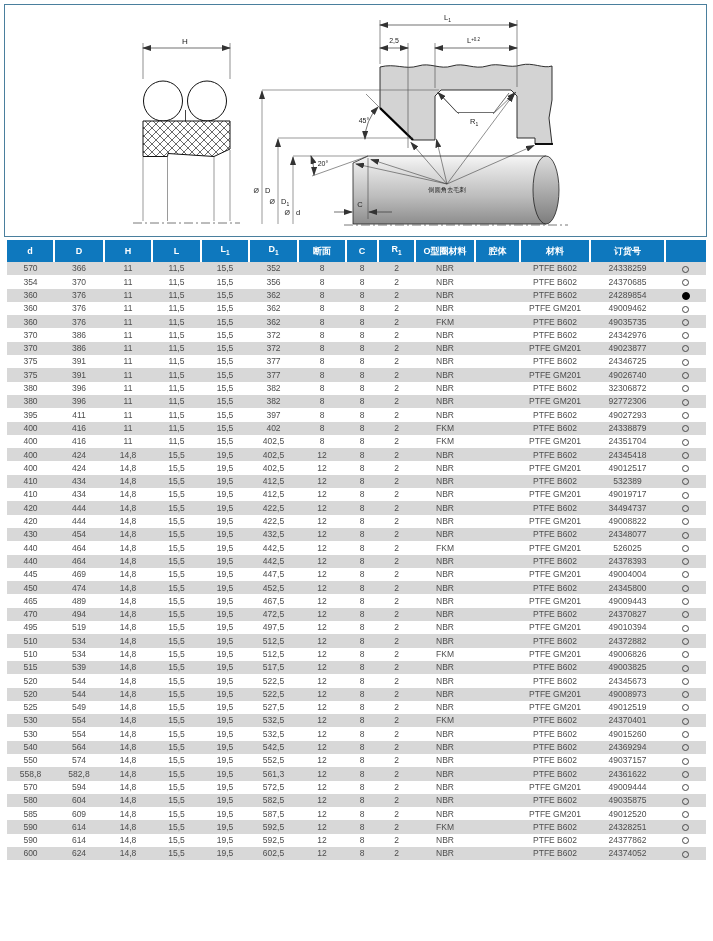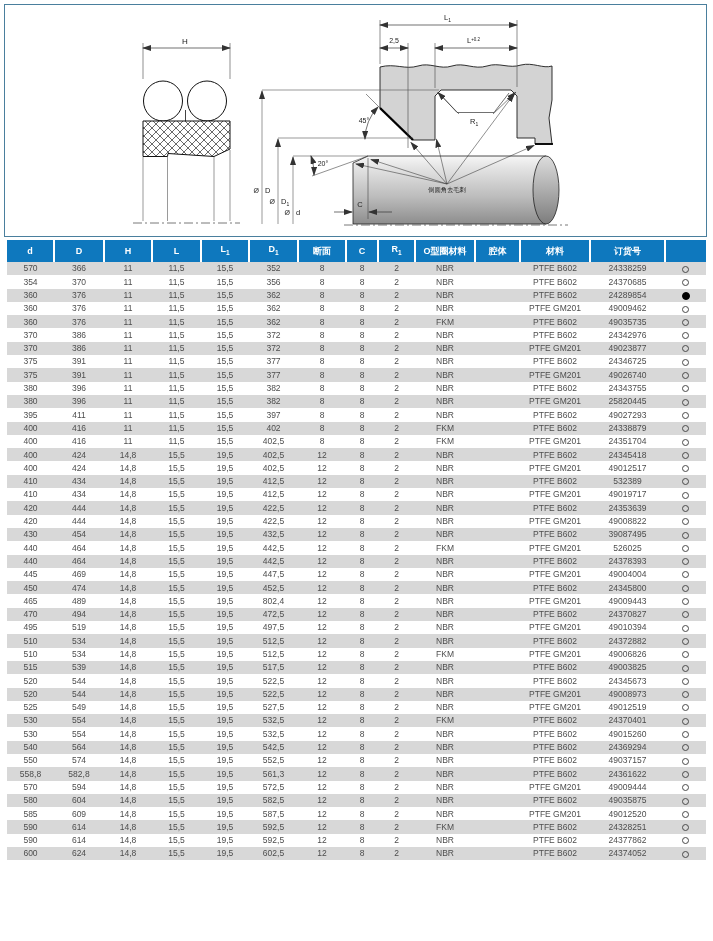--- a/index.html
+++ b/index.html
@@ -331,37 +331,37 @@
         <td>11</td>
         <td>11,5</td>
         <td>15,5</td>
         <td>382</td>
         <td>8</td>
         <td>8</td>
         <td>2</td>
         <td>NBR</td>
         <td></td>
         <td>PTFE B602</td>
-        <td>24343755</td>
+        <td>32306872</td>
         <td><span class="mk"></span></td>
       </tr>
       <tr>
         <td>380</td>
         <td>396</td>
         <td>11</td>
         <td>11,5</td>
         <td>15,5</td>
         <td>382</td>
         <td>8</td>
         <td>8</td>
         <td>2</td>
         <td>NBR</td>
         <td></td>
         <td>PTFE GM201</td>
-        <td>25820445</td>
+        <td>92772306</td>
         <td><span class="mk"></span></td>
       </tr>
       <tr>
         <td>395</td>
         <td>411</td>
         <td>11</td>
         <td>11,5</td>
         <td>15,5</td>
         <td>397</td>
         <td>8</td>
@@ -475,21 +475,21 @@
         <td>14,8</td>
         <td>15,5</td>
         <td>19,5</td>
         <td>422,5</td>
         <td>12</td>
         <td>8</td>
         <td>2</td>
         <td>NBR</td>
         <td></td>
         <td>PTFE B602</td>
-        <td>24353639</td>
+        <td>34494737</td>
         <td><span class="mk"></span></td>
       </tr>
       <tr>
         <td>420</td>
         <td>444</td>
         <td>14,8</td>
         <td>15,5</td>
         <td>19,5</td>
         <td>422,5</td>
         <td>12</td>
@@ -507,21 +507,21 @@
         <td>14,8</td>
         <td>15,5</td>
         <td>19,5</td>
         <td>432,5</td>
         <td>12</td>
         <td>8</td>
         <td>2</td>
         <td>NBR</td>
         <td></td>
         <td>PTFE B602</td>
-        <td>39087495</td>
+        <td>24348077</td>
         <td><span class="mk"></span></td>
       </tr>
       <tr>
         <td>440</td>
         <td>464</td>
         <td>14,8</td>
         <td>15,5</td>
         <td>19,5</td>
         <td>442,5</td>
         <td>12</td>
@@ -580,21 +580,21 @@
         <td>PTFE B602</td>
         <td>24345800</td>
         <td><span class="mk"></span></td>
       </tr>
       <tr>
         <td>465</td>
         <td>489</td>
         <td>14,8</td>
         <td>15,5</td>
         <td>19,5</td>
-        <td>802,4</td>
+        <td>467,5</td>
         <td>12</td>
         <td>8</td>
         <td>2</td>
         <td>NBR</td>
         <td></td>
         <td>PTFE GM201</td>
         <td>49009443</td>
         <td><span class="mk"></span></td>
       </tr>
       <tr>

